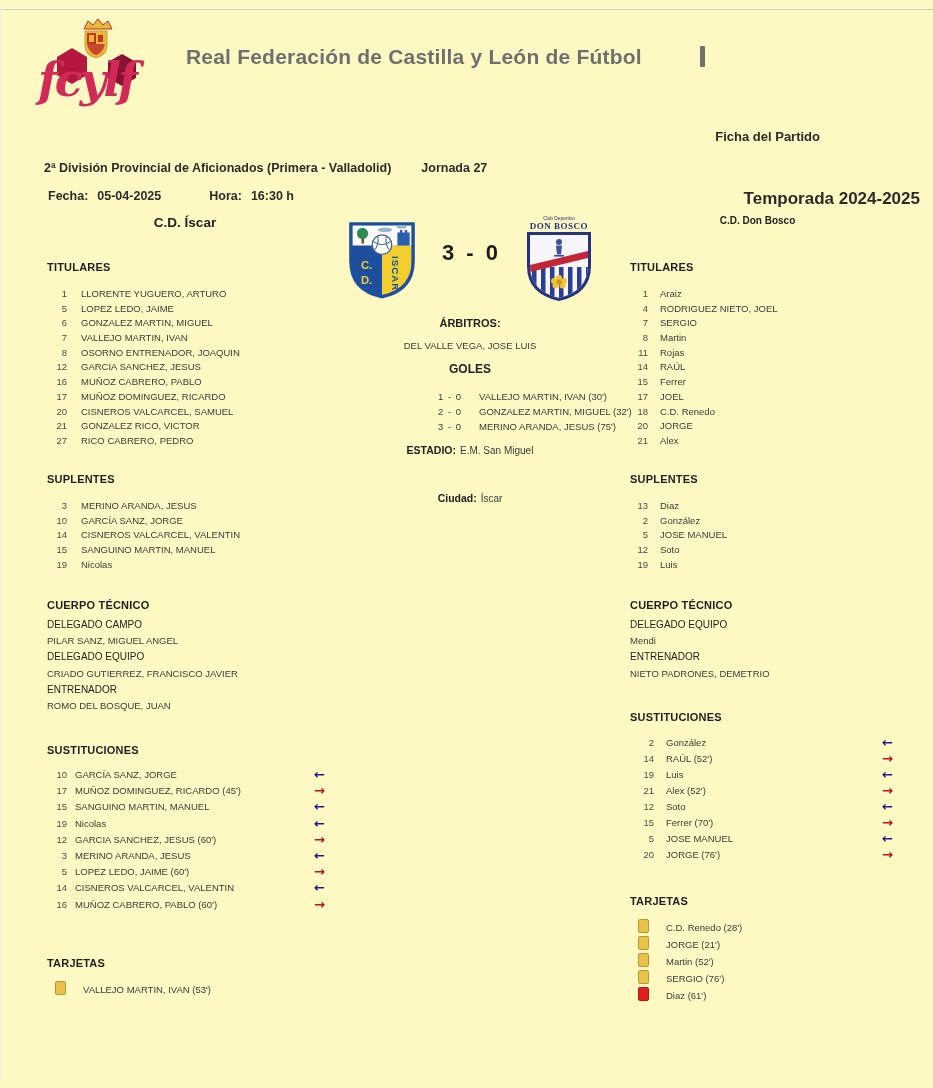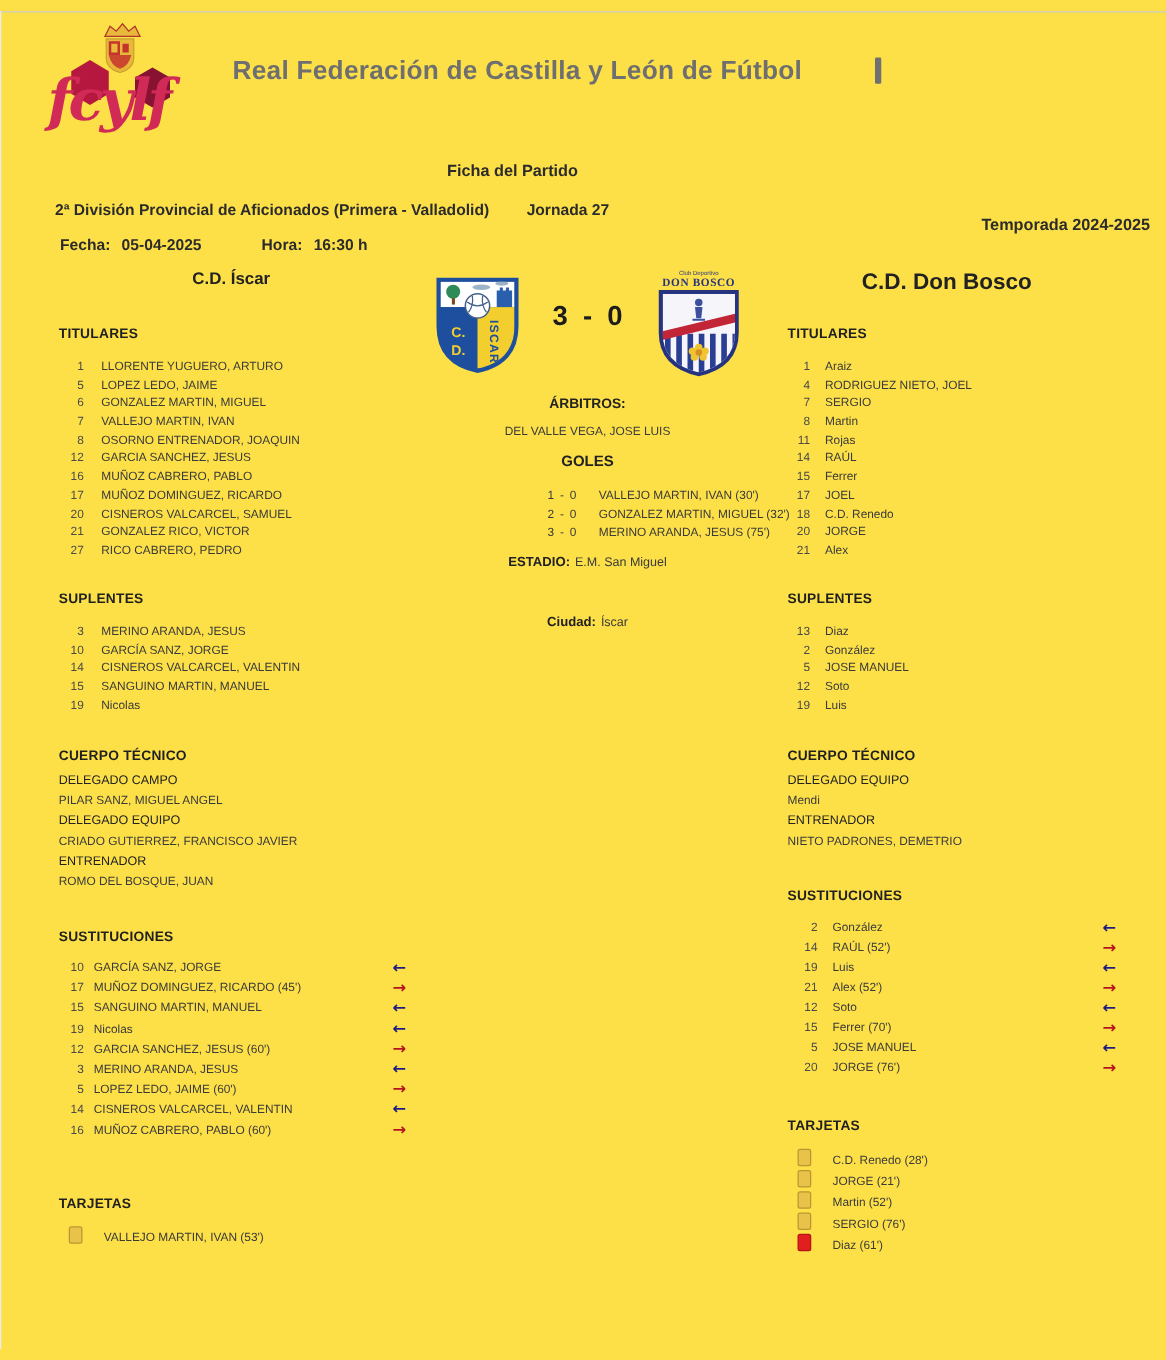--- a/index.html
+++ b/index.html
@@ -1,30 +1,30 @@
 <!DOCTYPE html>
 <html><head>
 <meta charset="utf-8">
 <style>
   html,body{margin:0;padding:0;background:#fff;}
-  .page{position:relative;width:933px;height:1088px;background:#fde047;
+  .page{position:relative;width:933px;height:1088px;background:#fef9c3;
         font-family:"Liberation Sans",sans-serif;color:#3a3a3a;overflow:hidden;}
   .abs{position:absolute;}
   .top-line{top:9px;left:0;width:933px;height:1px;background:#cccccc;}
   .left-line{top:9px;left:0;width:1px;height:1070px;background:#ececec;}
   .artifact{left:700px;top:46px;width:5px;height:21px;background:#707070;border-radius:1px;}
   .fed-title{left:186px;top:45px;font-size:21px;font-weight:bold;color:#6f6f6f;letter-spacing:.2px;}
-  .ficha-title{top:129px;left:0;width:820px;text-align:center;font-weight:bold;font-size:13px;color:#2b2b2b;}
+  .ficha-title{top:129px;left:0;width:820px;text-align:right;font-weight:bold;font-size:13px;color:#2b2b2b;}
   .competition{top:161px;left:44px;font-weight:bold;font-size:12.5px;color:#2b2b2b;}
   .competition .jornada{margin-left:30px;}
   .fecha-row{top:189px;left:48px;font-weight:bold;font-size:12.5px;color:#2b2b2b;}
   .fecha-row .v{margin-left:9px;} .fecha-row .g{margin-left:48px;}
-  .temporada{top:172px;right:13px;font-weight:bold;font-size:13px;color:#2b2b2b;}
+  .temporada{top:189px;right:13px;font-weight:bold;font-size:17px;color:#2b2b2b;}
   .home-name{top:215px;left:95px;width:180px;text-align:center;font-weight:bold;font-size:13.5px;color:#222;}
-  .away-name{top:215px;left:655px;width:205px;text-align:center;font-weight:bold;font-size:18px;color:#222;}
+  .away-name{top:215px;left:655px;width:205px;text-align:center;font-weight:bold;font-size:10px;color:#222;}
   .score{top:240px;left:423px;width:94px;text-align:center;font-size:22px;font-weight:bold;color:#1c1c1c;word-spacing:6px;}
   .home-shield{left:344px;top:217px;} .away-shield{left:519px;top:213px;} .fed-logo{left:34px;top:12px;}
   .center{left:350px;width:240px;text-align:center;}
   .c-bold{font-weight:bold;font-size:11px;color:#222;}
   .arb-label{top:317px;} .arb-name{top:340px;font-size:9.5px;}
   .goles-label{top:362px;font-size:12px;font-weight:bold;color:#222;}
   .goles-list{left:398px;top:389px;width:232px;margin-left:40px;}
   .goal-row{height:15px;line-height:15px;font-size:9.5px;white-space:nowrap;}
   .goal-score{display:inline-block;width:34px;margin-right:7px;letter-spacing:1px;}
   .estadio{top:440px;} .ciudad{top:488px;}

